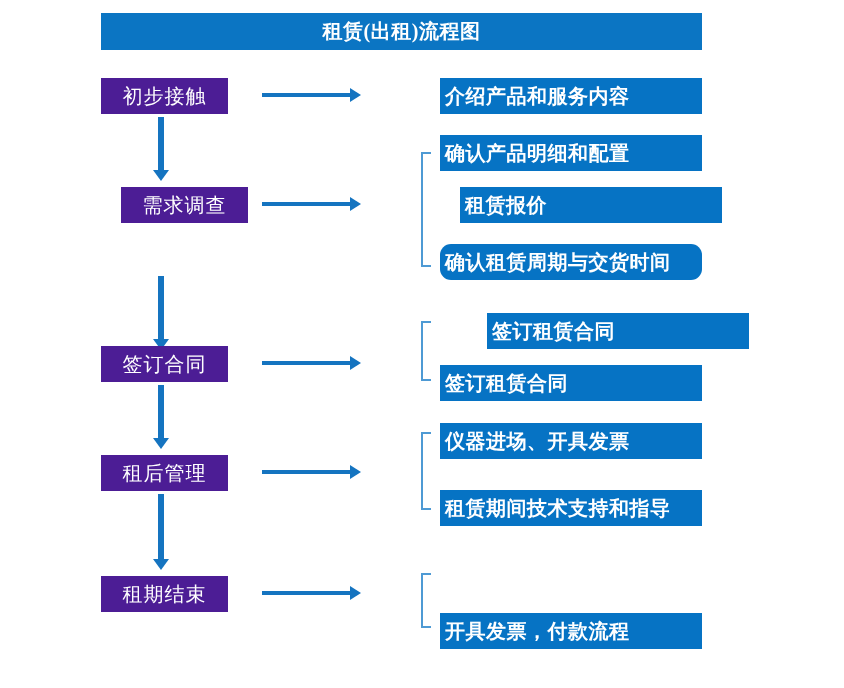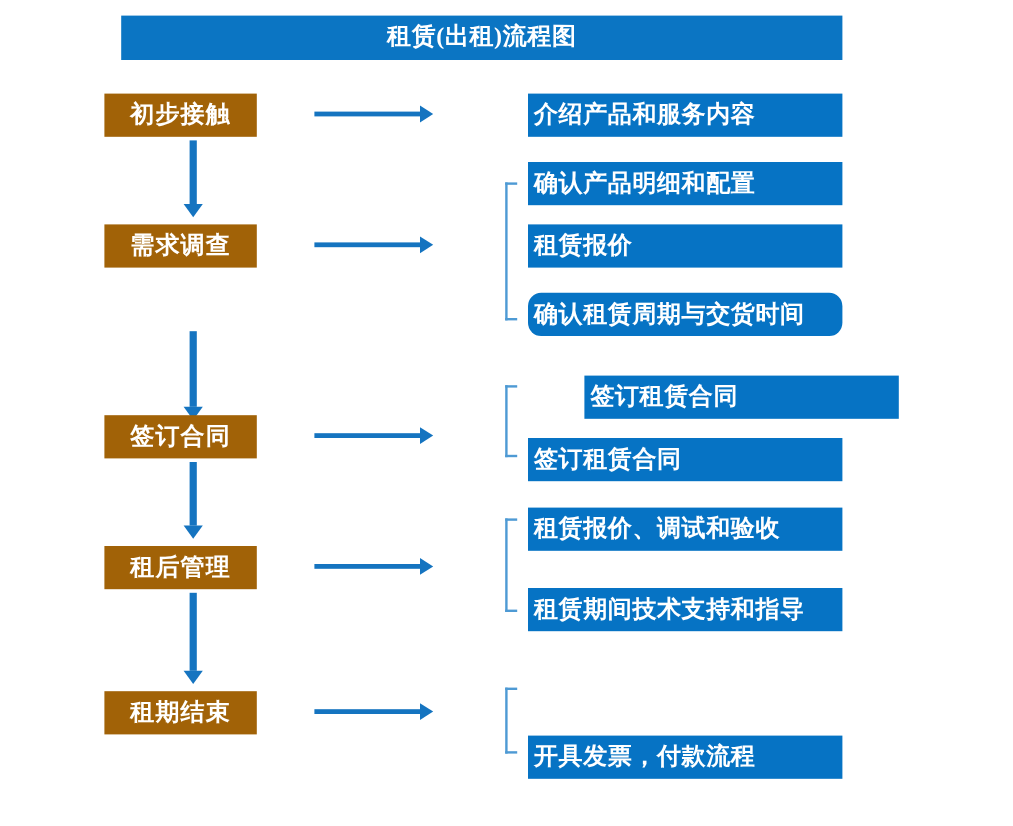--- a/index.html
+++ b/index.html
@@ -32,29 +32,29 @@
     color: #ffffff;
     font-weight: bold;
     font-size: 20px;
     line-height: 37px;
     text-align: center;
     letter-spacing: 0.5px;
   }
 
   .stage-box {
     position: absolute;
-    background: #a16207;
+    background: #4c1d95;
     color: #ffffff;
-    font-weight: bold;
+    font-weight: normal;
     font-size: 20px;
     text-align: center;
     letter-spacing: 1px;
     height: 36px;
     line-height: 36px;
-    left: 87px;
+    left: 101px;
     width: 127px;
   }
 
   .detail-box {
     position: absolute;
     background: #0673C4;
     color: #ffffff;
     font-weight: bold;
     font-size: 20px;
     text-align: left;
@@ -141,36 +141,36 @@
     <span class="head"></span>
   </div>
 
   <div class="v-arrow" style="left:153px; top:117px; height:64px;">
     <span class="shaft"></span>
     <span class="head"></span>
   </div>
 
   <div class="detail-box" style="top:78px;">介绍产品和服务内容</div>
 
-  <div class="stage-box" style="top:187px;">需求调查</div>
+  <div class="stage-box" style="top:187px;margin-left:20px;">需求调查</div>
 
   <div class="h-arrow" style="left:262px; top:197px; width:99px;">
     <span class="shaft"></span>
     <span class="head"></span>
   </div>
 
   <div class="v-arrow" style="left:153px; top:276px; height:74px;">
     <span class="shaft"></span>
     <span class="head"></span>
   </div>
 
   <div class="bracket" style="top:152px; height:115px;"></div>
 
   <div class="detail-box" style="top:135px;">确认产品明细和配置</div>
-  <div class="detail-box" style="top:187px;">租赁报价</div>
+  <div class="detail-box" style="top:187px;margin-left:20px;">租赁报价</div>
   <div class="detail-box" style="top:244px;border-radius:11px;">确认租赁周期与交货时间</div>
 
   <div class="stage-box" style="top:346px;">签订合同</div>
 
   <div class="h-arrow" style="left:262px; top:356px; width:99px;">
     <span class="shaft"></span>
     <span class="head"></span>
   </div>
 
   <div class="v-arrow" style="left:153px; top:385px; height:64px;">
@@ -190,21 +190,21 @@
     <span class="head"></span>
   </div>
 
   <div class="v-arrow" style="left:153px; top:494px; height:76px;">
     <span class="shaft"></span>
     <span class="head"></span>
   </div>
 
   <div class="bracket" style="top:432px; height:78px;"></div>
 
-  <div class="detail-box" style="top:423px;">租赁报价、调试和验收</div>
+  <div class="detail-box" style="top:423px;">仪器进场、开具发票</div>
   <div class="detail-box" style="top:490px;">租赁期间技术支持和指导</div>
 
   <div class="stage-box" style="top:576px;">租期结束</div>
 
   <div class="h-arrow" style="left:262px; top:586px; width:99px;">
     <span class="shaft"></span>
     <span class="head"></span>
   </div>
 
   <div class="bracket" style="top:573px; height:55px;"></div>

